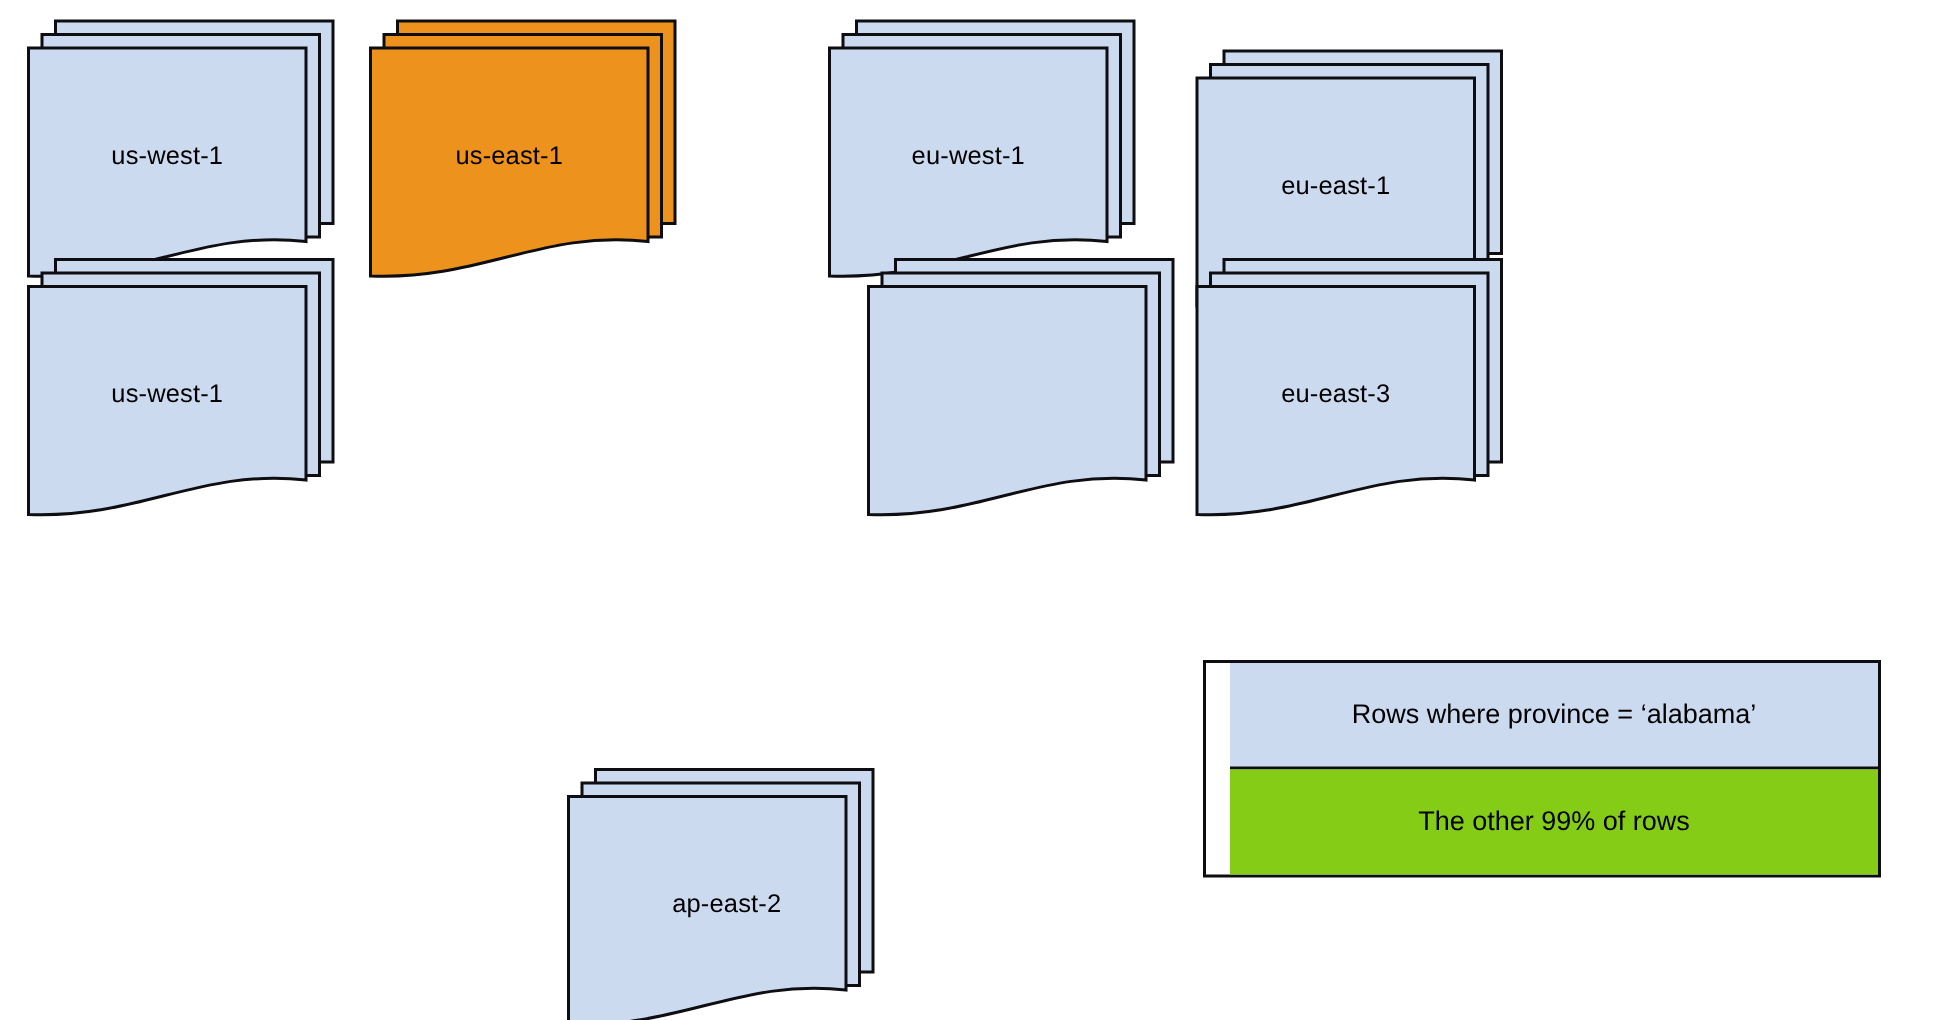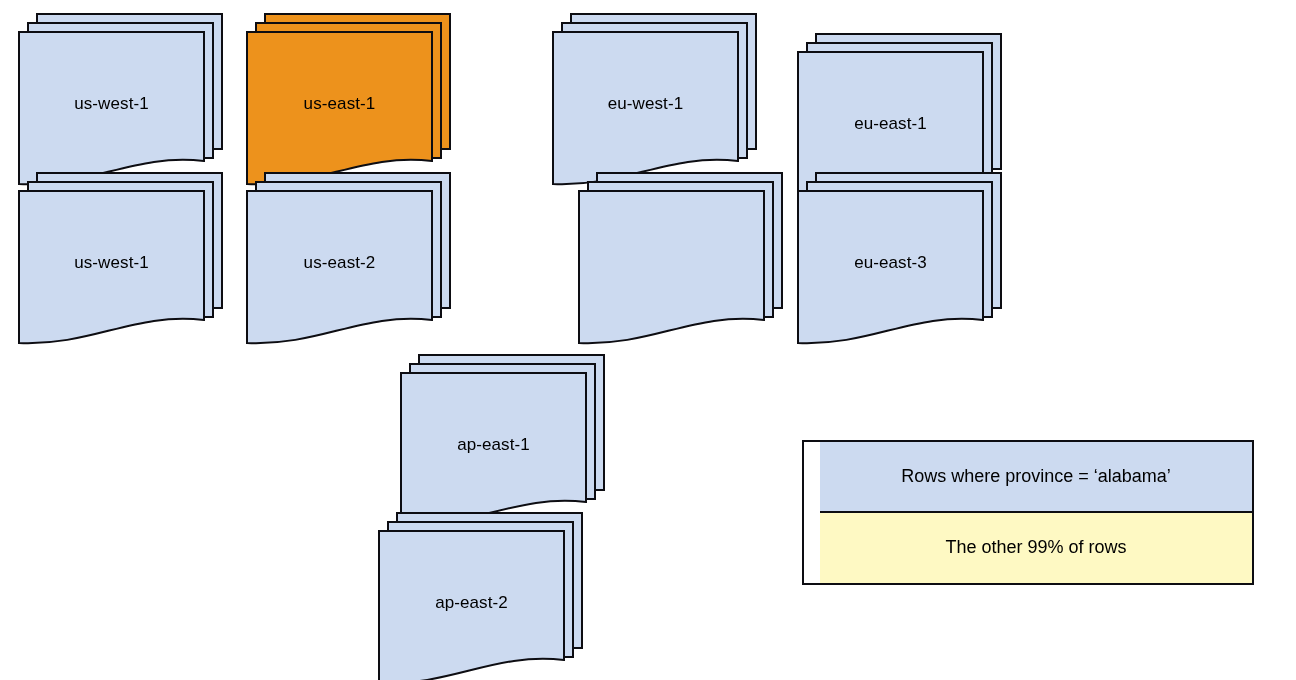--- a/index.html
+++ b/index.html
@@ -101,60 +101,44 @@
       <div class="stack-label" style="left: 1px; top: 81.1px;">eu-east-1</div>
     </div>
     <div class="stack" style="left: 18px; top: 172px; width: 207px; height: 179px;">
       <svg width="207" height="179" style="width: 207px; height: 179px;">
         <rect x="19" y="1" width="185" height="135" fill="#ccdaf0" stroke="#0d0d12" stroke-width="2"></rect>
         <rect x="10" y="10" width="185" height="135" fill="#ccdaf0" stroke="#0d0d12" stroke-width="2"></rect>
         <path d="M 0 0 L 185 0 L 185 129 C 114.7 121, 74 155, 0 152 Z" transform="translate(1,19)" fill="#ccdaf0" stroke="#0d0d12" stroke-width="2" stroke-linejoin="miter"></path>
       </svg>
       <div class="stack-label" style="left: 1px; top: 81.1px;">us-west-1</div>
     </div>
-    <div class="stack" style="left: 246px; top: 172px; width: 207px; height: 179px;">
-      <svg width="207" height="179" style="width: 207px; height: 179px;">
-        <rect x="19" y="1" width="185" height="135" fill="#ccdaf0" stroke="#0d0d12" stroke-width="2"></rect>
-        <rect x="10" y="10" width="185" height="135" fill="#ccdaf0" stroke="#0d0d12" stroke-width="2"></rect>
-        <path d="M 0 0 L 185 0 L 185 129 C 114.7 121, 74 155, 0 152 Z" transform="translate(1,19)" fill="#ccdaf0" stroke="#0d0d12" stroke-width="2" stroke-linejoin="miter"></path>
-      </svg>
-      <div class="stack-label" style="left: 1px; top: 81.1px;">us-east-2</div>
-    </div>
     <div class="stack" style="left: 578px; top: 172px; width: 207px; height: 179px;">
       <svg width="207" height="179" style="width: 207px; height: 179px;">
         <rect x="19" y="1" width="185" height="135" fill="#ccdaf0" stroke="#0d0d12" stroke-width="2"></rect>
         <rect x="10" y="10" width="185" height="135" fill="#ccdaf0" stroke="#0d0d12" stroke-width="2"></rect>
         <path d="M 0 0 L 185 0 L 185 129 C 114.7 121, 74 155, 0 152 Z" transform="translate(1,19)" fill="#ccdaf0" stroke="#0d0d12" stroke-width="2" stroke-linejoin="miter"></path>
       </svg>
     </div>
     <div class="stack" style="left: 797px; top: 172px; width: 207px; height: 179px;">
       <svg width="207" height="179" style="width: 207px; height: 179px;">
         <rect x="19" y="1" width="185" height="135" fill="#ccdaf0" stroke="#0d0d12" stroke-width="2"></rect>
         <rect x="10" y="10" width="185" height="135" fill="#ccdaf0" stroke="#0d0d12" stroke-width="2"></rect>
         <path d="M 0 0 L 185 0 L 185 129 C 114.7 121, 74 155, 0 152 Z" transform="translate(1,19)" fill="#ccdaf0" stroke="#0d0d12" stroke-width="2" stroke-linejoin="miter"></path>
       </svg>
       <div class="stack-label" style="left: 1px; top: 81.1px;">eu-east-3</div>
     </div>
-    <div class="stack" style="left: 400px; top: 354px; width: 207px; height: 179px;">
-      <svg width="207" height="179" style="width: 207px; height: 179px;">
-        <rect x="19" y="1" width="185" height="135" fill="#ccdaf0" stroke="#0d0d12" stroke-width="2"></rect>
-        <rect x="10" y="10" width="185" height="135" fill="#ccdaf0" stroke="#0d0d12" stroke-width="2"></rect>
-        <path d="M 0 0 L 185 0 L 185 129 C 114.7 121, 74 155, 0 152 Z" transform="translate(1,19)" fill="#ccdaf0" stroke="#0d0d12" stroke-width="2" stroke-linejoin="miter"></path>
-      </svg>
-      <div class="stack-label" style="left: 1px; top: 81.1px;">ap-east-1</div>
-    </div>
     <div class="stack" style="left: 378px; top: 512px; width: 207px; height: 179px;">
       <svg width="207" height="179" style="width: 207px; height: 179px;">
         <rect x="19" y="1" width="185" height="135" fill="#ccdaf0" stroke="#0d0d12" stroke-width="2"></rect>
         <rect x="10" y="10" width="185" height="135" fill="#ccdaf0" stroke="#0d0d12" stroke-width="2"></rect>
         <path d="M 0 0 L 185 0 L 185 129 C 114.7 121, 74 155, 0 152 Z" transform="translate(1,19)" fill="#ccdaf0" stroke="#0d0d12" stroke-width="2" stroke-linejoin="miter"></path>
       </svg>
-      <div class="stack-label" style="left: 1px; top: 81.1px;">ap-east-2</div>
+      <div class="stack-label" style="left: 14px; top: 81.1px;">ap-east-2</div>
     </div>
     <div class="legend" style="left: 802px; top: 440px; width: 452px; height: 145px;">
       <div class="legend-row top" style="background: rgb(204, 218, 240);">
         <span>Rows where province = ‘alabama’</span>
       </div>
-      <div class="legend-row" style="background: #fef9c3;">
+      <div class="legend-row" style="background: #84cc16;">
         <span>The other 99% of rows</span>
       </div>
     </div>
   </div>
 
 </body></html>

